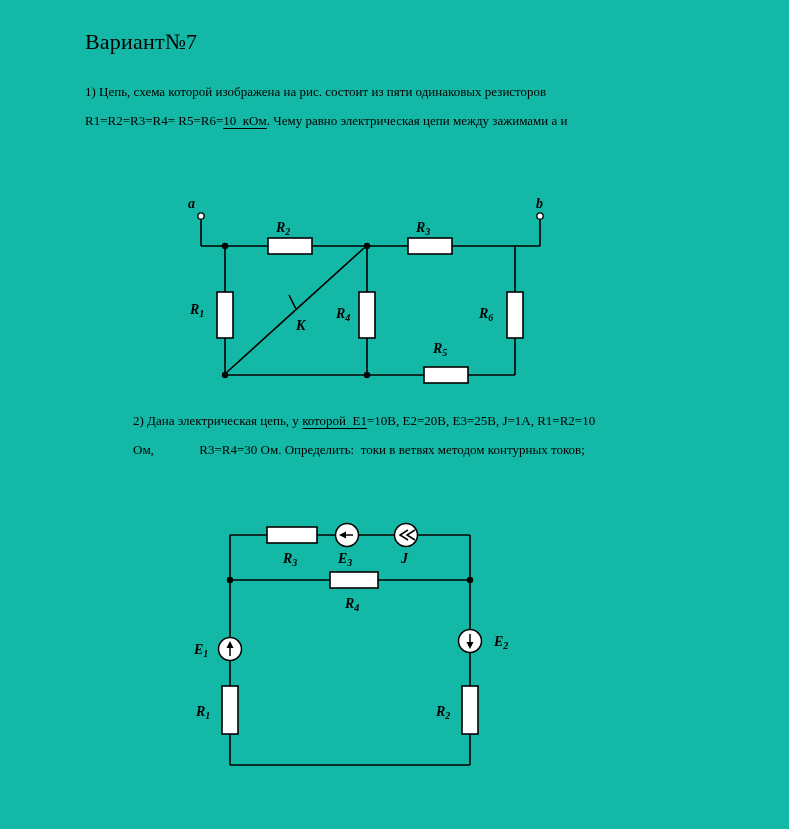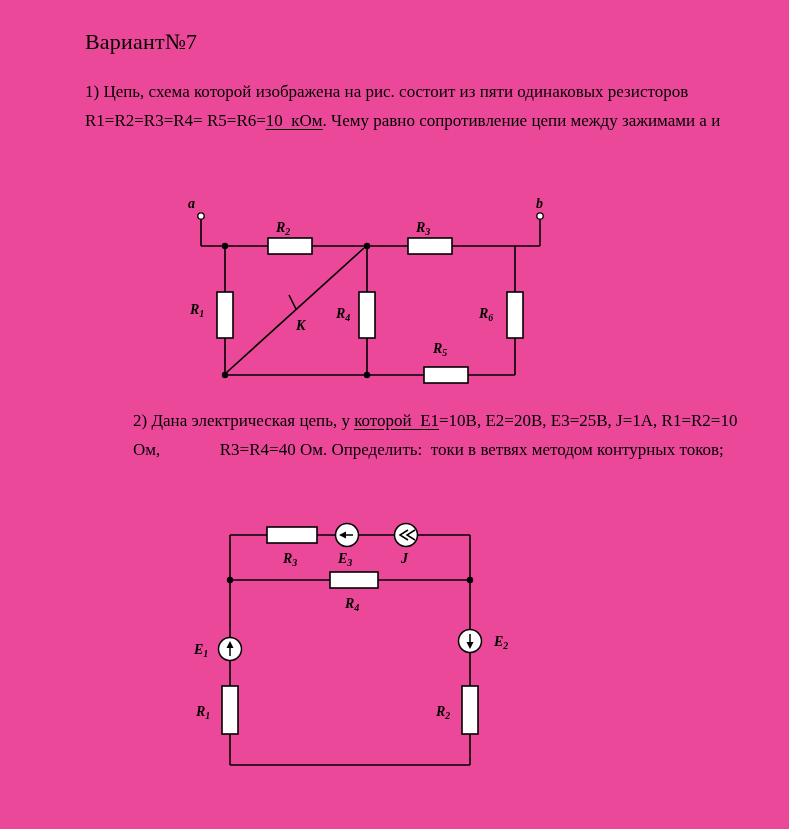--- a/index.html
+++ b/index.html
@@ -1,33 +1,33 @@
 <!DOCTYPE html>
 <html><head>
 <meta charset="utf-8">
 <style>
   html,body{margin:0;padding:0;background:#ffffff;}
   .page{
     position:relative;
     width:789px;
     height:829px;
-    background:#ec4899;
+    background:#14b8a6;
     color:#000;
     font-family:"Liberation Serif", serif;
     overflow:hidden;
   }
   .title{
     position:absolute;
     left:85px; top:29px;
     font-size:22px;
     letter-spacing:0.2px;
   }
   .para{
     position:absolute;
-    font-size:17px;
+    font-size:13px;
     line-height:29px;
   }
   #para1{left:85px; top:77px; width:690px;}
   #para2{left:85px; top:406px; width:700px;margin-left:48px;}
   .line{white-space:pre;}
   .misspell{
     text-decoration-line:underline;
     text-decoration-style:wavy;
     text-decoration-color:#e00000;
     text-decoration-thickness:1px;
@@ -47,21 +47,21 @@
 </style>
 </head>
 <body>
 
 <div class="page">
 
   <div class="title">Вариант№7</div>
 
   <div class="para" id="para1">
     <div class="line"><span>1) Цепь, схема которой изображена на рис. состоит из пяти одинаковых резисторов</span></div>
-    <div class="line"><span>R1=R2=R3=R4= R5=R6=</span><span class="misspell">10  кОм</span><span>. Чему равно сопротивление цепи между зажимами a и</span></div>
+    <div class="line"><span>R1=R2=R3=R4= R5=R6=</span><span class="misspell">10  кОм</span><span>. Чему равно электрическая цепи между зажимами a и</span></div>
   </div>
 
   <svg class="circuit" viewBox="185 192 370 210" width="370" height="210" style="left:185px;top:192px;">
     <g class="wire">
       <path d="M201,219 V246 M540,219 V246 M201,246 H540 M225,246 V375 M367,246 V375 M515,246 V375 M225,375 H515"></path>
       <path d="M226,373 L364,248"></path>
       <path d="M289,295 L296,309"></path>
     </g>
     <g class="boxes">
       <rect x="268" y="238" width="44" height="16"></rect>
@@ -87,21 +87,21 @@
       <text x="190" y="314"><tspan>R</tspan><tspan class="sub" dy="3">1</tspan></text>
       <text x="336" y="318"><tspan>R</tspan><tspan class="sub" dy="3">4</tspan></text>
       <text x="479" y="318"><tspan>R</tspan><tspan class="sub" dy="3">6</tspan></text>
       <text x="433" y="353"><tspan>R</tspan><tspan class="sub" dy="3">5</tspan></text>
       <text x="296" y="330">К</text>
     </g>
   </svg>
 
   <div class="para" id="para2">
     <div class="line"><span>2) Дана электрическая цепь, у </span><span class="misspell">которой  Е1</span><span>=10В, Е2=20В, Е3=25В, J=1А, R1=R2=10</span></div>
-    <div class="line"><span>Ом,              R3=R4=40 Ом. Определить:  токи в ветвях методом контурных токов;</span></div>
+    <div class="line"><span>Ом,              R3=R4=30 Ом. Определить:  токи в ветвях методом контурных токов;</span></div>
   </div>
 
   <svg class="circuit" viewBox="180 510 340 270" width="340" height="270" style="left:180px;top:510px;">
     <g class="wire">
       <path d="M230,535 H470 M230,580 H470 M230,535 V765 M470,535 V765 M230,765 H470"></path>
     </g>
     <g class="boxes">
       <rect x="267" y="527" width="50" height="16"></rect>
       <rect x="330" y="572" width="48" height="16"></rect>
       <rect x="222" y="686" width="16" height="48"></rect>

